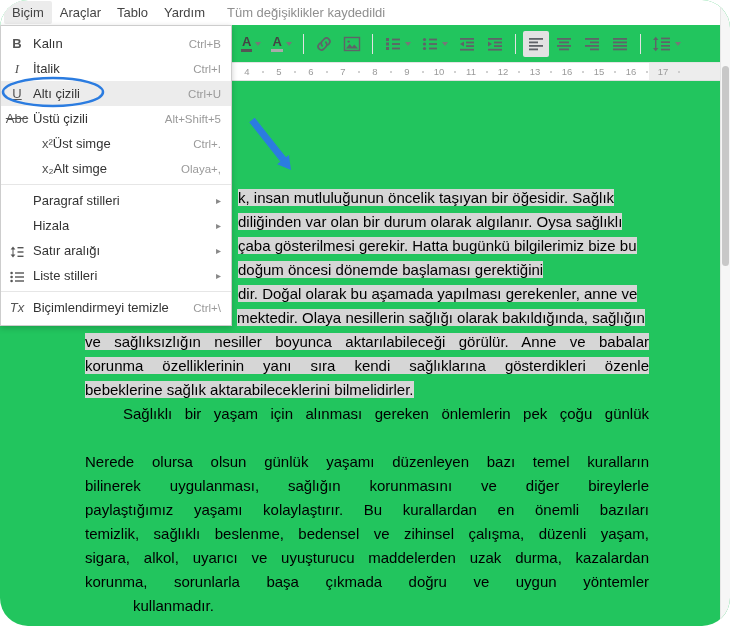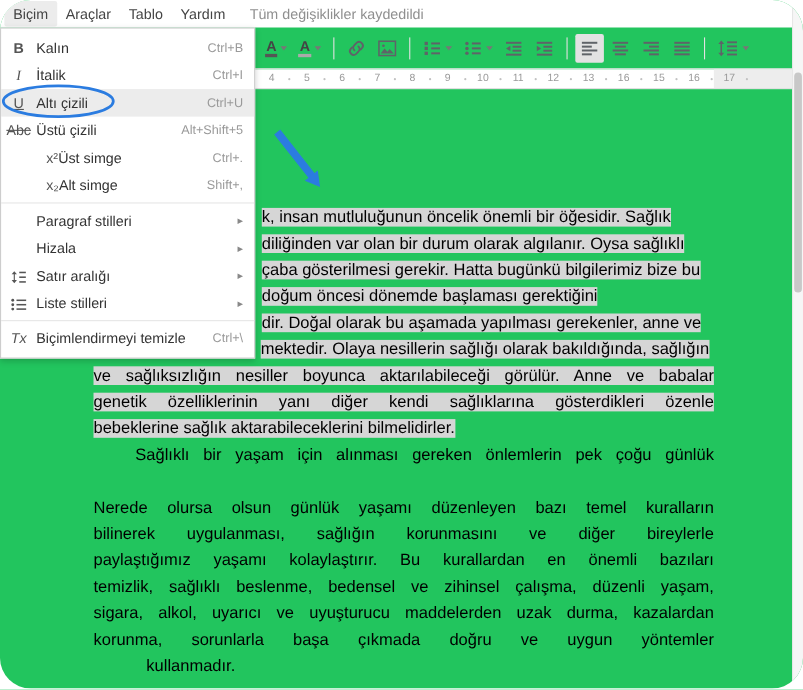--- a/index.html
+++ b/index.html
@@ -250,28 +250,28 @@
     <span class="rcell" style="left:455px">11</span>
     <span class="rcell" style="left:487px">12</span>
     <span class="rcell" style="left:519px">13</span>
     <span class="rcell" style="left:551px">16</span>
     <span class="rcell" style="left:583px">15</span>
     <span class="rcell" style="left:615px">16</span>
     <span class="rcell" style="left:647px">17</span>
   </div>
 
   <div class="doc-layer">
-    <div class="line" style="left:238px; top:186px"><span class="hl">k, insan mutluluğunun öncelik önemli bir öğesidir. Sağlık</span></div>
+    <div class="line" style="left:238px; top:186px"><span class="hl">k, insan mutluluğunun öncelik taşıyan bir öğesidir. Sağlık</span></div>
     <div class="line" style="left:238px; top:210px"><span class="hl">diliğinden var olan bir durum olarak algılanır. Oysa sağlıklı</span></div>
     <div class="line" style="left:238px; top:234px"><span class="hl">çaba gösterilmesi gerekir. Hatta bugünkü bilgilerimiz bize bu</span></div>
     <div class="line" style="left:238px; top:282px"><span class="hl">dir. Doğal olarak bu aşamada yapılması gerekenler, anne ve</span></div>
     <div class="line" style="left:238px; top:258px"><span class="hl">doğum öncesi dönemde başlaması gerektiğini</span></div>
     <div class="line" style="left:237px; top:306px"><span class="hl">mektedir. Olaya nesillerin sağlığı olarak bakıldığında, sağlığın</span></div>
     <div class="jline" style="top:330px"><span class="hl">ve sağlıksızlığın nesiller boyunca aktarılabileceği görülür. Anne ve babalar</span></div>
-    <div class="jline" style="top:354px"><span class="hl">genetik özelliklerinin yanı diğer kendi sağlıklarına gösterdikleri özenle</span></div>
+    <div class="jline" style="top:354px"><span class="hl">korunma özelliklerinin yanı sıra kendi sağlıklarına gösterdikleri özenle</span></div>
     <div class="line" style="left:85px; top:378px"><span class="hl">bebeklerine sağlık aktarabileceklerini bilmelidirler.</span></div>
 
     <div class="jline first" style="top:402px">Sağlıklı bir yaşam için alınması gereken önlemlerin pek çoğu günlük</div>
     <div class="jline" style="top:450px">Nerede olursa olsun günlük yaşamı düzenleyen bazı temel kuralların</div>
     <div class="jline" style="top:474px">bilinerek uygulanması, sağlığın korunmasını ve diğer bireylerle</div>
     <div class="jline" style="top:498px">paylaştığımız yaşamı kolaylaştırır. Bu kurallardan en önemli bazıları</div>
     <div class="jline" style="top:522px">temizlik, sağlıklı beslenme, bedensel ve zihinsel çalışma, düzenli yaşam,</div>
     <div class="jline" style="top:546px">sigara, alkol, uyarıcı ve uyuşturucu maddelerden uzak durma, kazalardan</div>
     <div class="jline" style="top:570px">korunma, sorunlarla başa çıkmada doğru ve uygun yöntemler</div>
     <div class="jline lastline" style="top:594px">kullanmadır.</div>
@@ -299,21 +299,21 @@
       <span class="sc">Alt+Shift+5</span>
     </div>
     <div class="mi">
       <span class="ic ic-sup">x²</span>
       <span class="lbl">Üst simge</span>
       <span class="sc">Ctrl+.</span>
     </div>
     <div class="mi">
       <span class="ic ic-sub">x₂</span>
       <span class="lbl">Alt simge</span>
-      <span class="sc">Shift+,</span>
+      <span class="sc">Olaya+,</span>
     </div>
     <div class="msep"></div>
     <div class="mi">
       <span class="ic"></span>
       <span class="lbl">Paragraf stilleri</span>
       <span class="sub">▸</span>
     </div>
     <div class="mi">
       <span class="ic"></span>
       <span class="lbl">Hizala</span>

